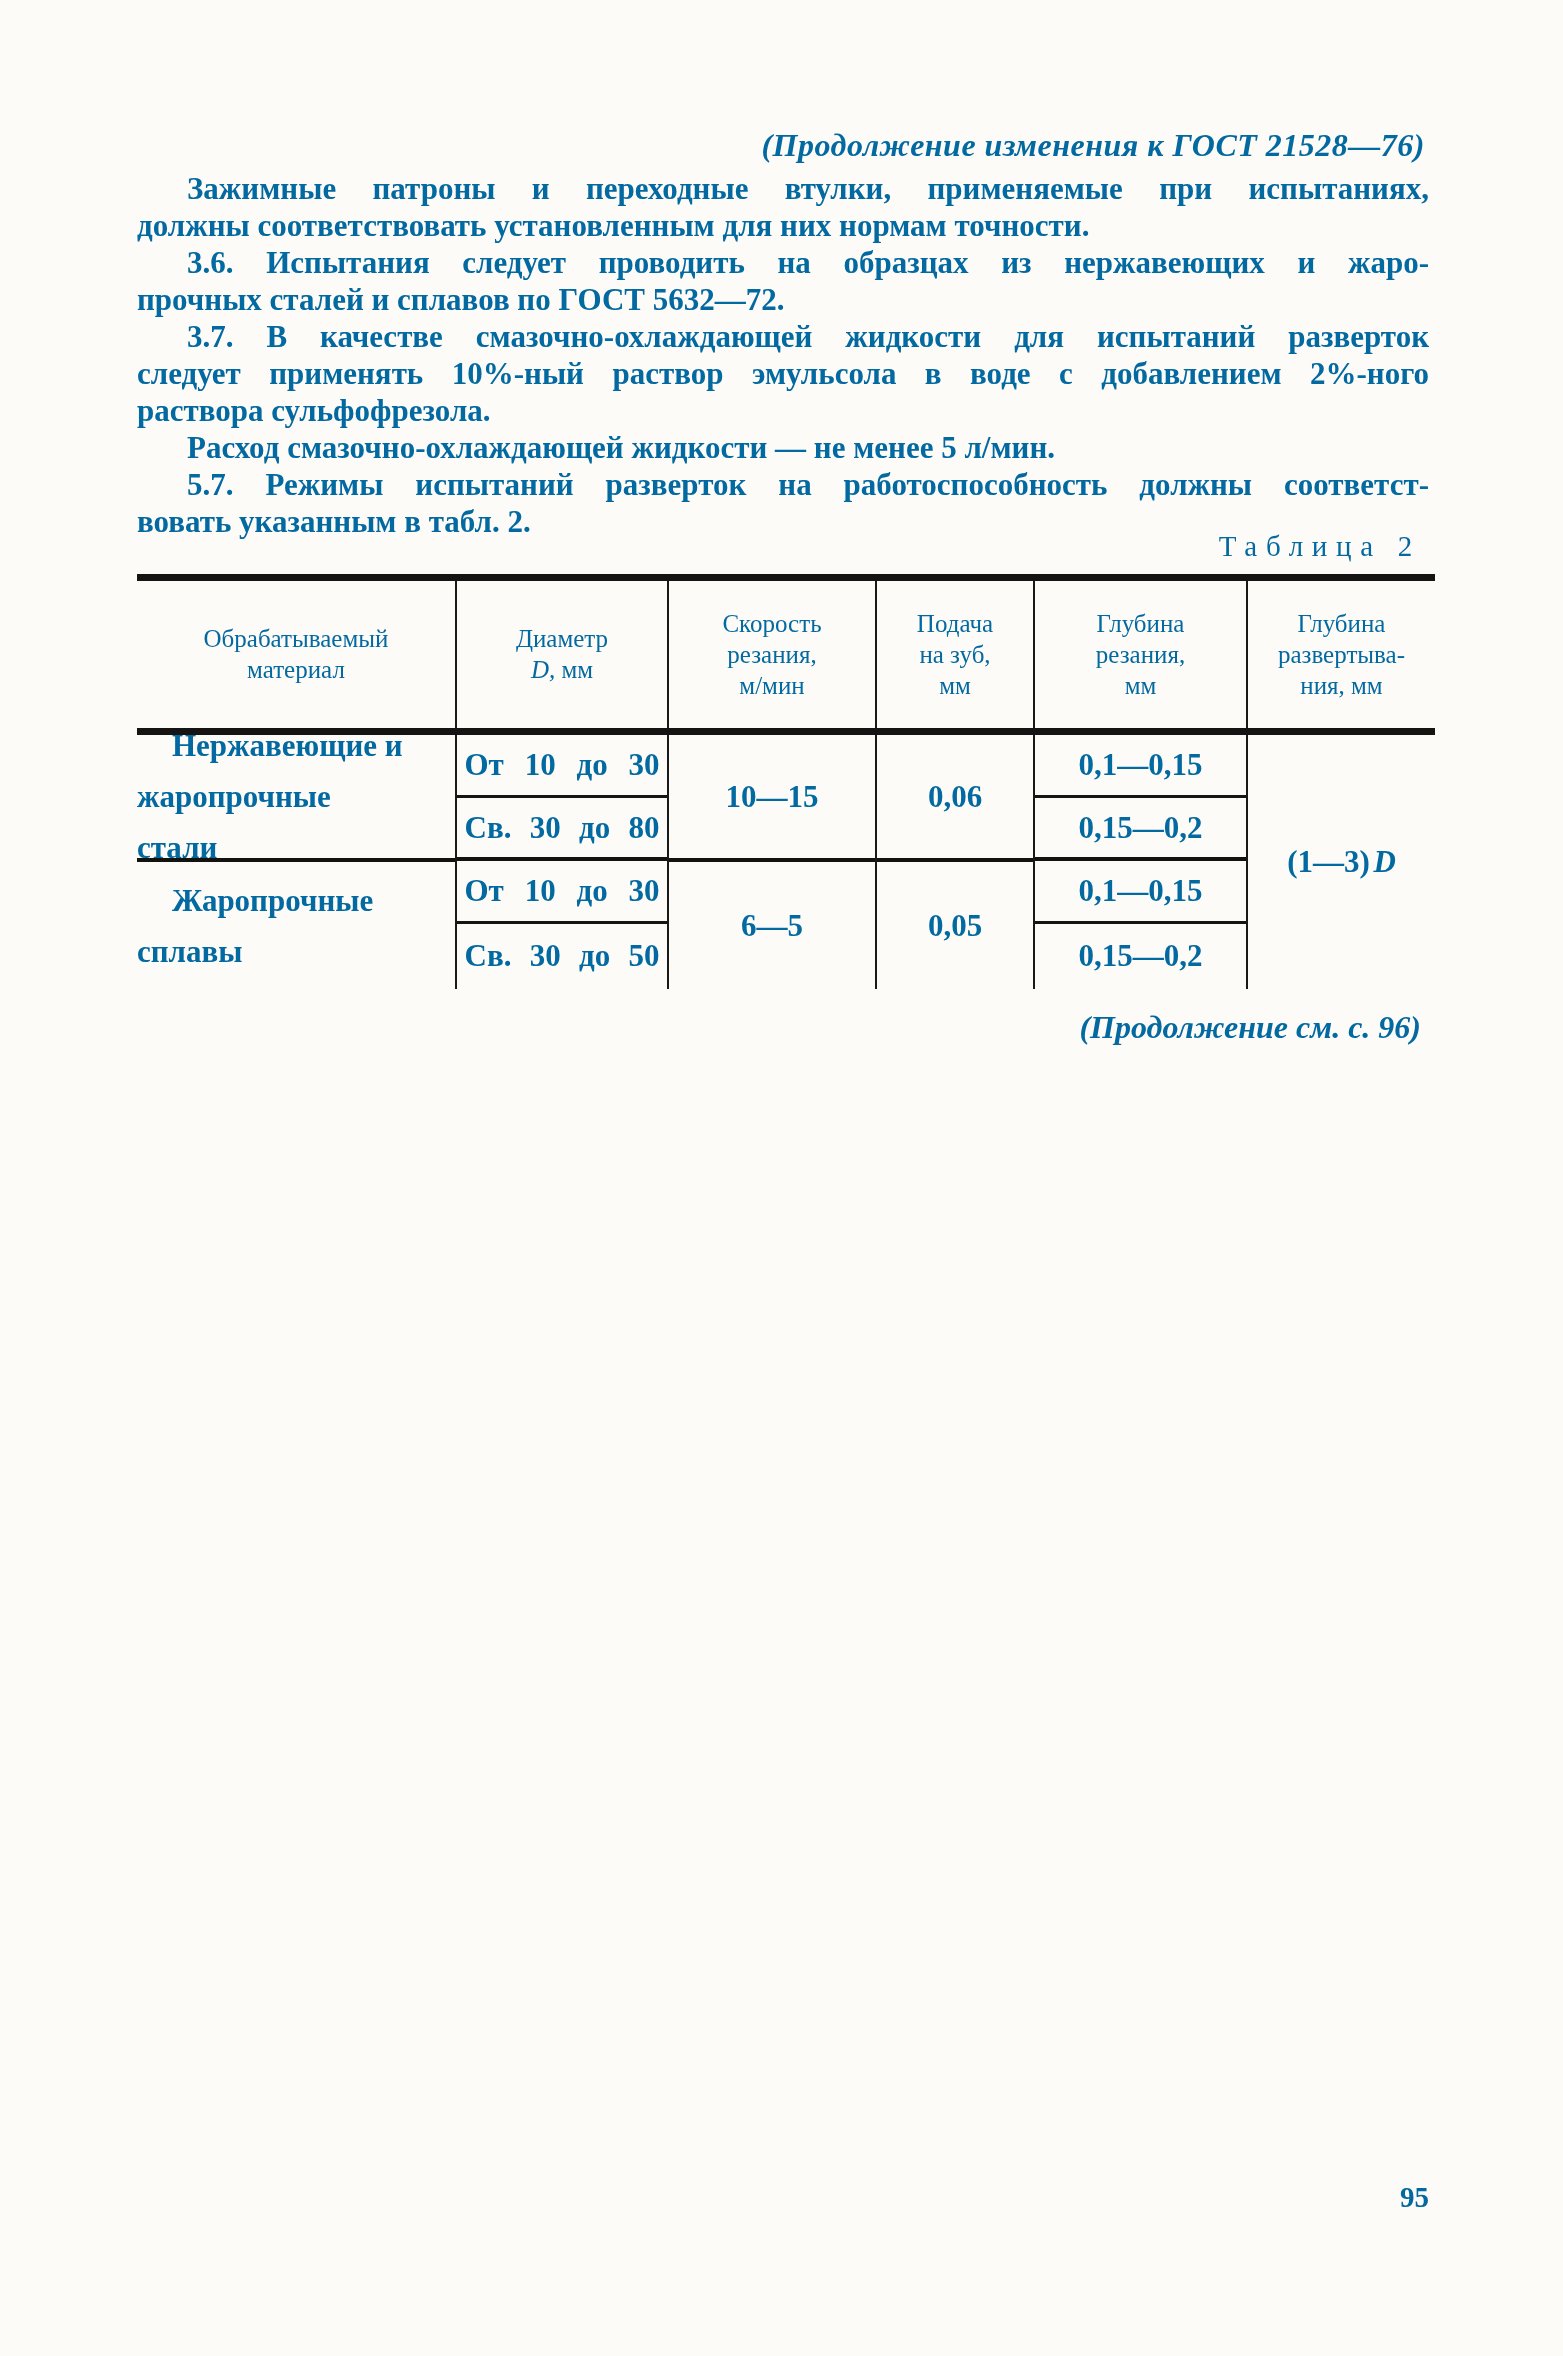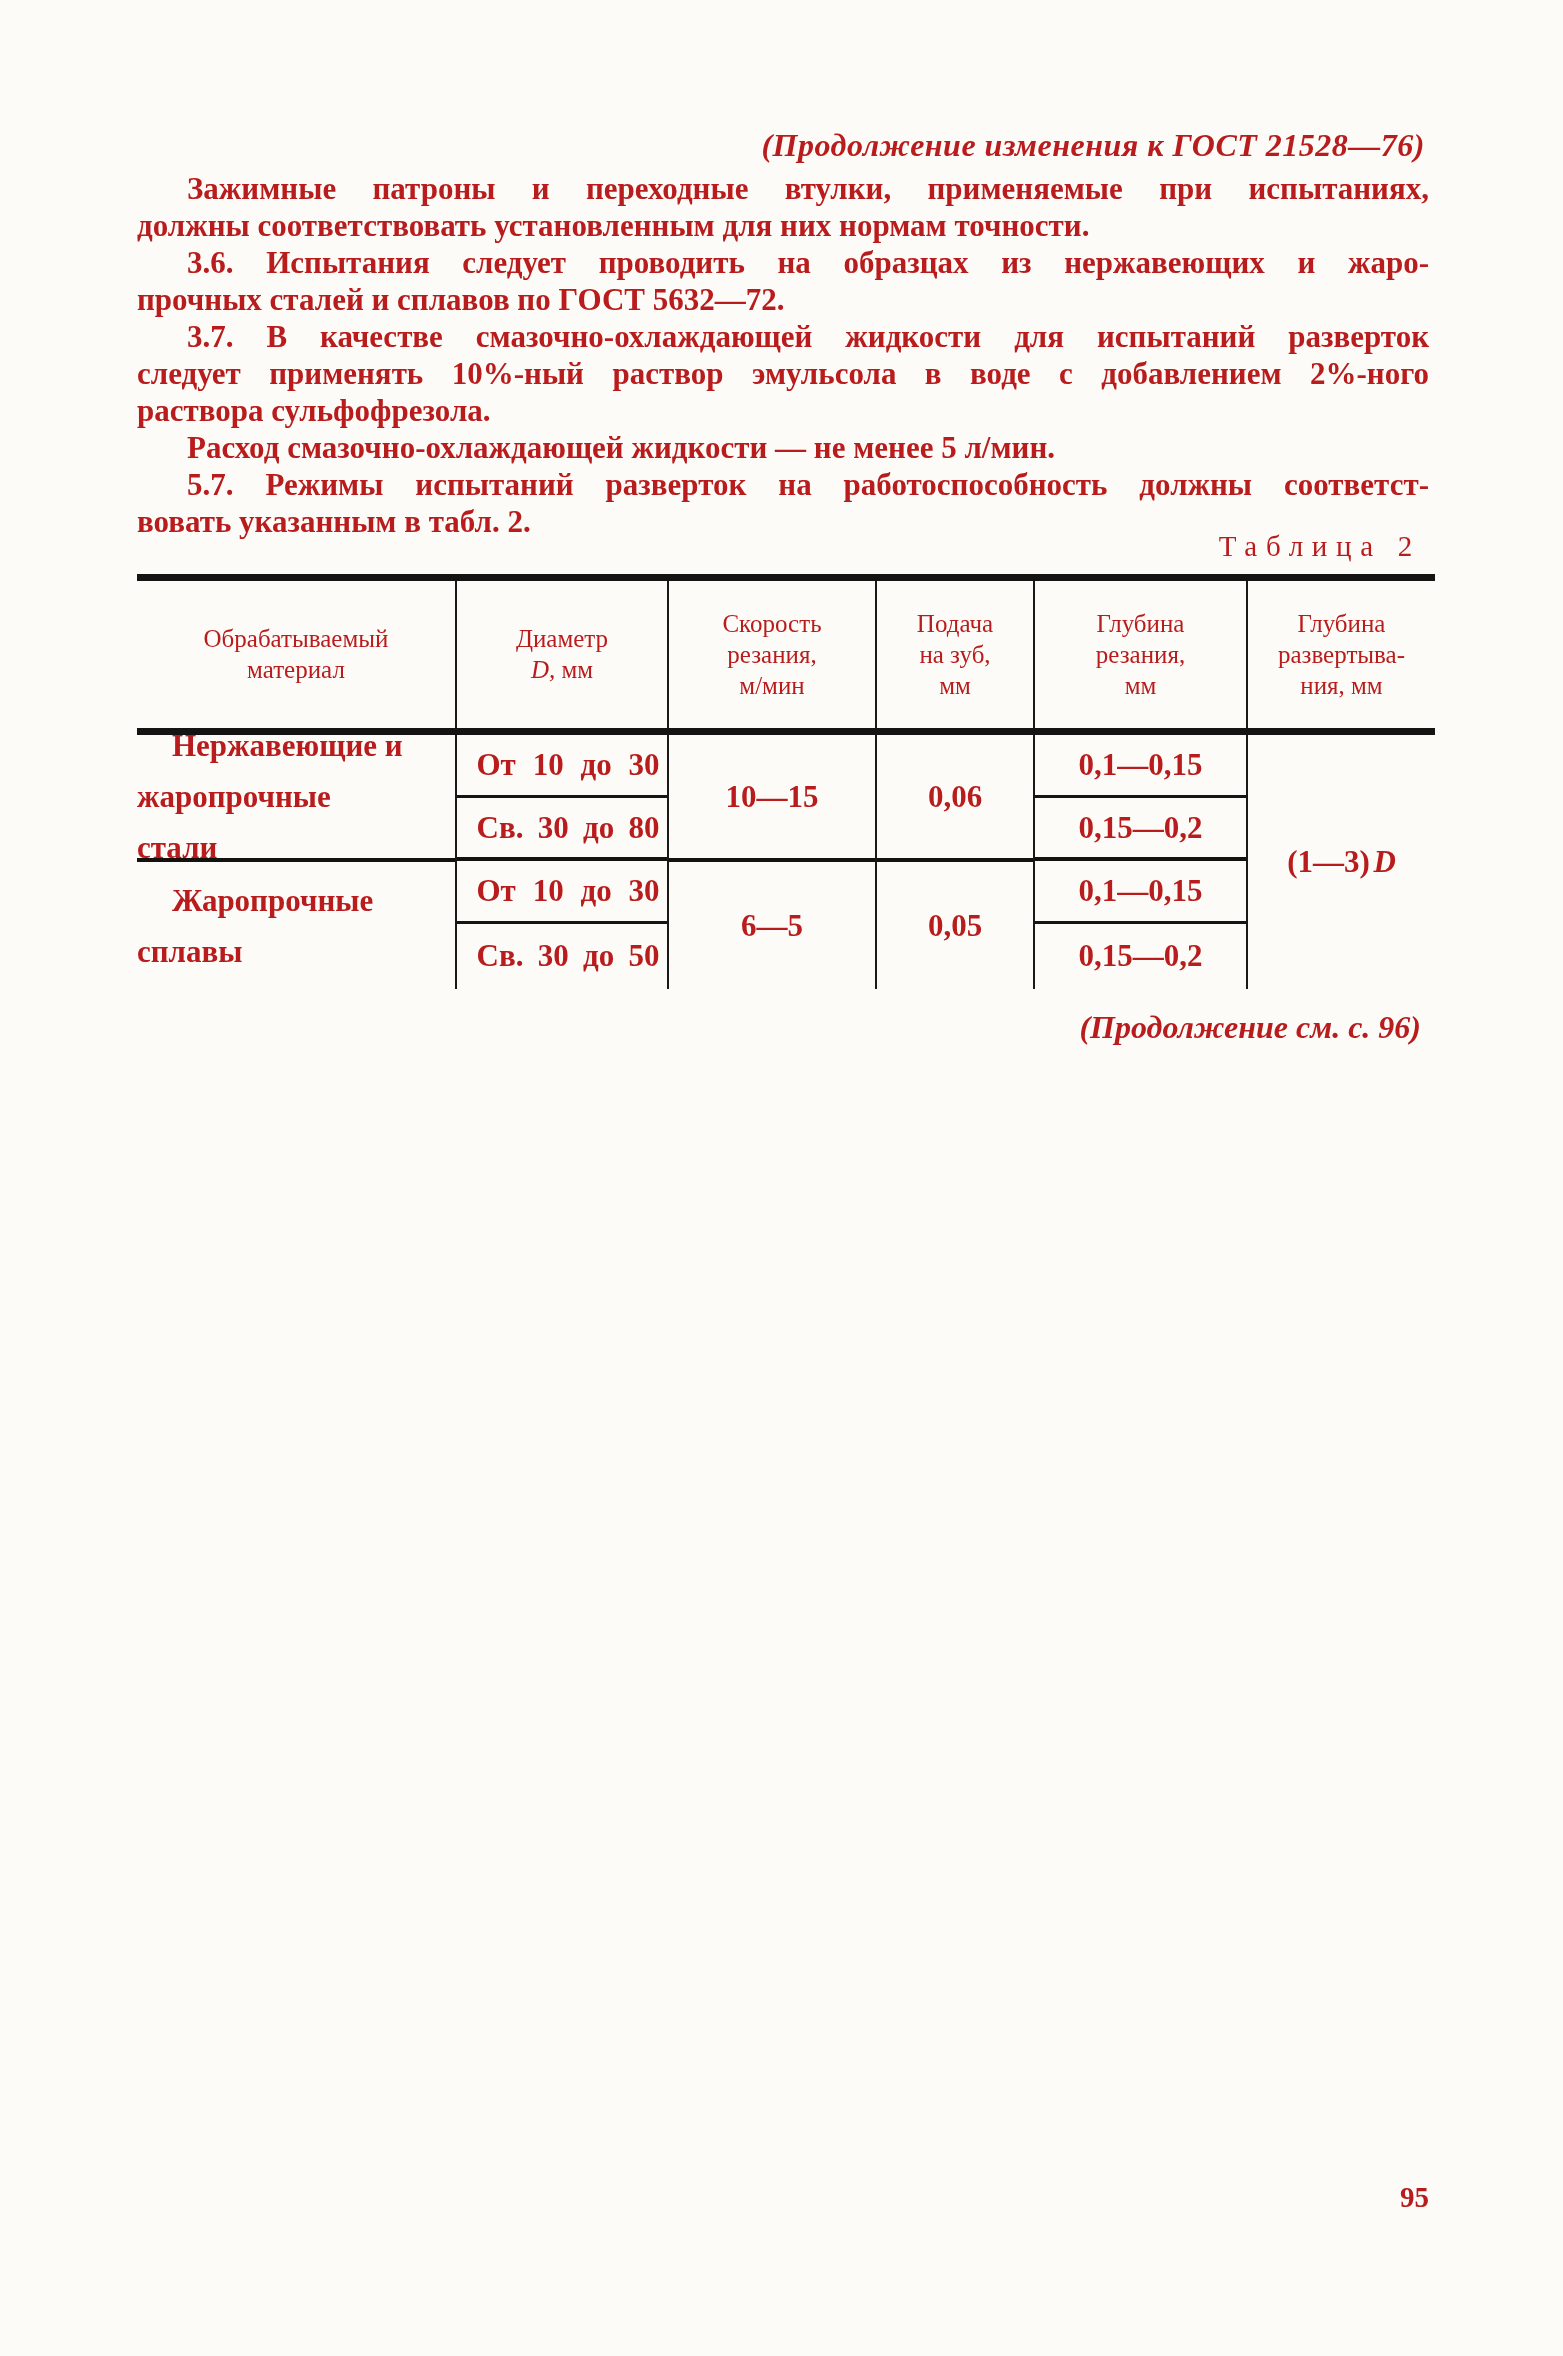--- a/index.html
+++ b/index.html
@@ -3,21 +3,21 @@
 <meta charset="utf-8">
 <style>
   html,body { margin:0; padding:0; }
   body { background:#e9e9e9; }
   .page {
     position:relative;
     width:1563px; height:2357px;
     margin:0 auto;
     background:#fcfbf7;
     font-family:"Liberation Serif","DejaVu Serif",serif;
-    color:#b91c1c;
+    color:#0369a1;
     overflow:hidden;
   }
 
   
   .cont-note {
     position:absolute; top:127px; right:138px;
     font-style:italic; font-weight:700;
     font-size:32px; letter-spacing:0.5px;
   }
 
@@ -67,21 +67,21 @@
 
   .cell-material {
     font-size:31px; font-weight:700; line-height:51px;
     white-space:pre-line; text-indent:35px;
     padding-right:12px;
   }
   .cell-span {
     font-size:31px; font-weight:700;
     padding:0 7.5px; width:100%;
   }
-  .cell-span .spread { width:100%; text-align:justify; text-align-last:justify;margin-left:12px; }
+  .cell-span .spread { width:100%; text-align:justify; text-align-last:justify; }
   .cell-center { justify-content:center; font-size:31px; font-weight:700; }
   .ital { font-style:italic; padding-left:3.7px; }
 
   
   .see-note {
     position:absolute; top:1009px; right:142px;
     font-style:italic; font-weight:700; font-size:32px;
   }
 
   

